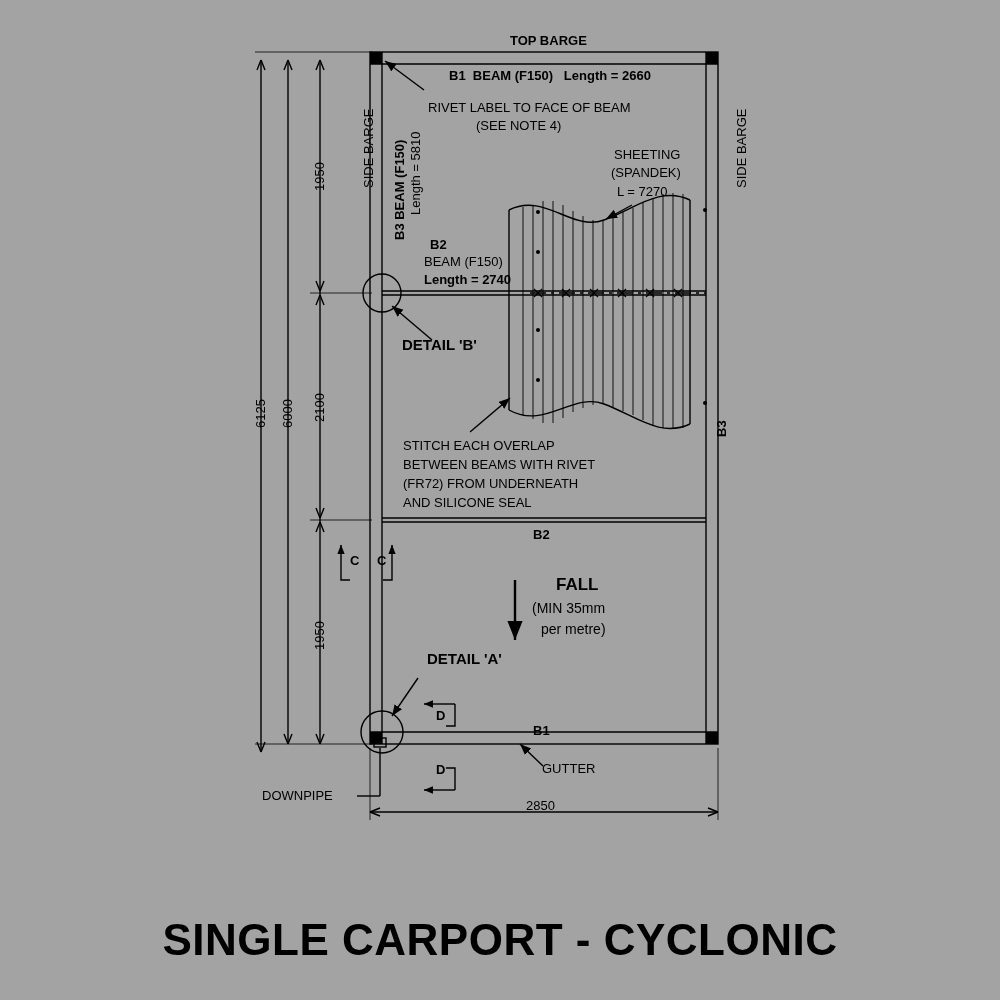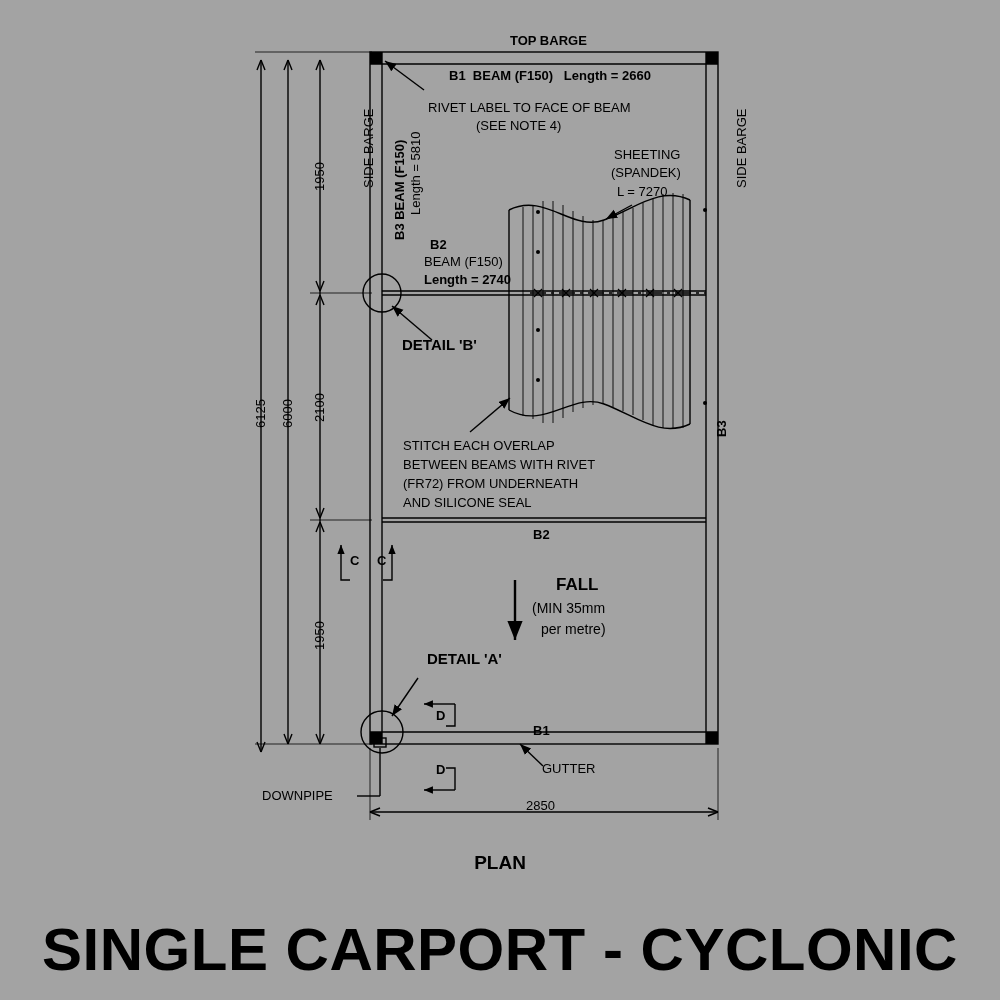--- a/index.html
+++ b/index.html
@@ -38,21 +38,21 @@
     transform-origin: left top;
   }
   #title {
     position: absolute;
     left: 0;
     top: 915px;
     width: 1000px;
     text-align: center;
     font-family: "Liberation Sans", sans-serif;
     font-weight: bold;
-    font-size: 60px;
+    font-size: 44px;
     letter-spacing: 0.5px;
     color: #000;
   }
   #plan-label {
     position: absolute;
     left: 0;
     top: 852px;
     width: 1000px;
     text-align: center;
     font-weight: bold;
@@ -257,16 +257,15 @@
   <div class="lbl" style="left:262px; top:788px;">DOWNPIPE</div>
 
   <div class="lbl rot90" style="left:253px; top:428px;">6125</div>
   <div class="lbl rot90" style="left:280px; top:428px;">6000</div>
   <div class="lbl rot90" style="left:312px; top:191px;">1950</div>
   <div class="lbl rot90" style="left:312px; top:422px;">2100</div>
   <div class="lbl rot90" style="left:312px; top:650px;">1950</div>
 
   <div class="lbl" style="left:526px; top:798px;">2850</div>
 
-  <div id="plan-label">PLAN</div>
   <div id="title">SINGLE CARPORT - CYCLONIC</div>
 
 </div>
 
 </body></html>

